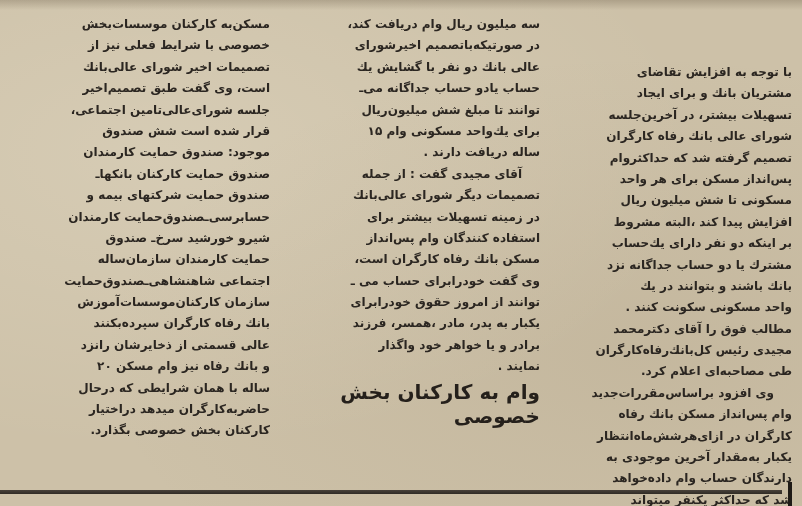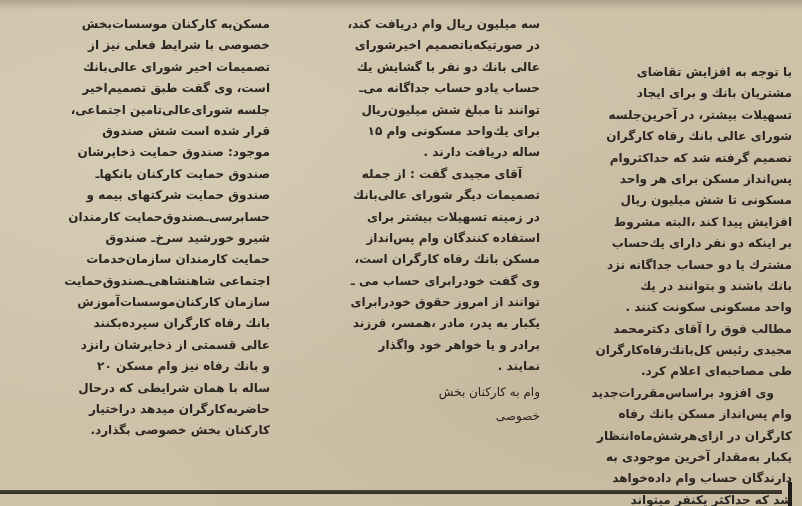--- a/index.html
+++ b/index.html
@@ -51,23 +51,23 @@
       white-space: nowrap;
       font-weight: bold;
       letter-spacing: 0;
       color: #2b2621;
     }
     .line.lead { font-weight: 900; }
     .line.indent { padding-right: 18px; }
     .heading {
       display: block;
       text-align: center;
-      font-size: 12px;
+      font-size: 20px;
       line-height: 24px;
-      font-weight: 400;
+      font-weight: 700;
       color: #25201b;
     }
     .heading.first { margin-top: 2px; }
 
     .bottom-rule {
       position: absolute;
       left: 0;
       top: 490px;
       width: 782px;
       height: 4px;
@@ -143,26 +143,26 @@
       <span class="heading">خصوصی</span>
     </div>
 
     <div class="col col-left">
       <span class="line">مسکن‌به کارکنان موسسات‌بخش</span>
       <span class="line">خصوصی با شرایط فعلی نیز از</span>
       <span class="line">تصمیمات اخیر شورای عالی‌بانك</span>
       <span class="line">است، وی گفت طبق تصمیم‌اخیر</span>
       <span class="line">جلسه شورای‌عالی‌تامین اجتماعی،</span>
       <span class="line">قرار شده است شش صندوق</span>
-      <span class="line">موجود: صندوق حمایت ذخایرشان</span>
+      <span class="line">موجود: صندوق حمایت کارمندان</span>
       <span class="line">صندوق حمایت کارکنان بانکها‌ـ</span>
       <span class="line">صندوق حمایت شرکتهای بیمه و</span>
       <span class="line">حسابرسی‌ـصندوق‌حمایت کارمندان</span>
       <span class="line">شیرو خورشید سرخ‌ـ صندوق</span>
-      <span class="line">حمایت کارمندان سازمان‌خدمات</span>
+      <span class="line">حمایت کارمندان سازمان‌ساله</span>
       <span class="line">اجتماعی شاهنشاهی‌ـصندوق‌حمایت</span>
       <span class="line">سازمان کارکنان‌موسسات‌آموزش</span>
       <span class="line">بانك رفاه کارگران سپرده‌بکنند</span>
       <span class="line">عالی قسمتی از ذخایرشان رانزد</span>
       <span class="line">و بانك رفاه نیز وام مسکن ۲۰</span>
       <span class="line">ساله با همان شرایطی که درحال</span>
       <span class="line">حاضربه‌کارگران میدهد دراختیار</span>
       <span class="line">کارکنان بخش خصوصی بگذارد.</span>
     </div>
   </div>

